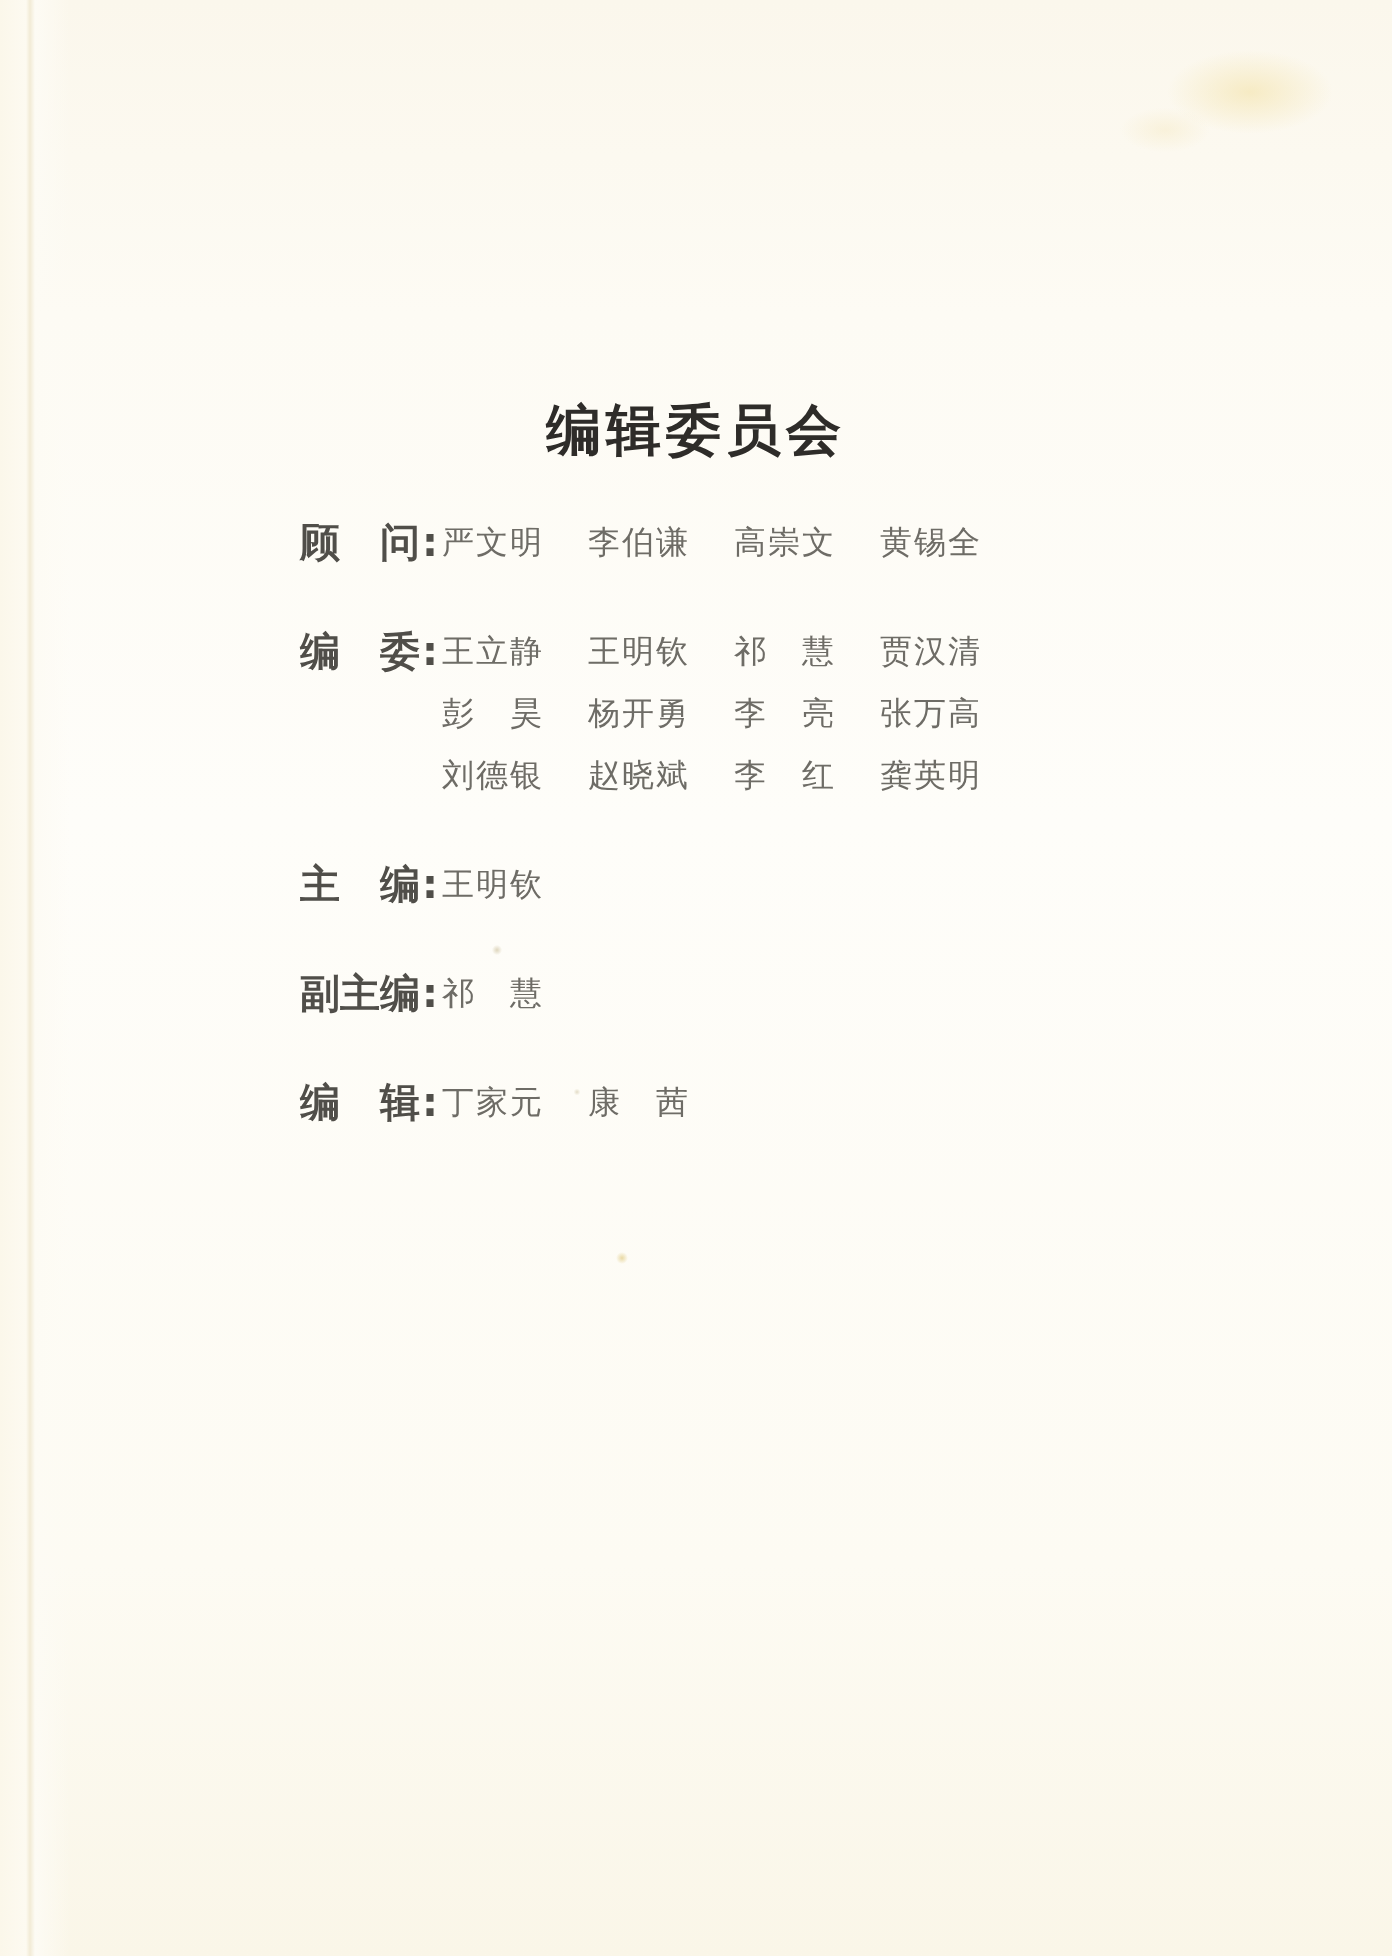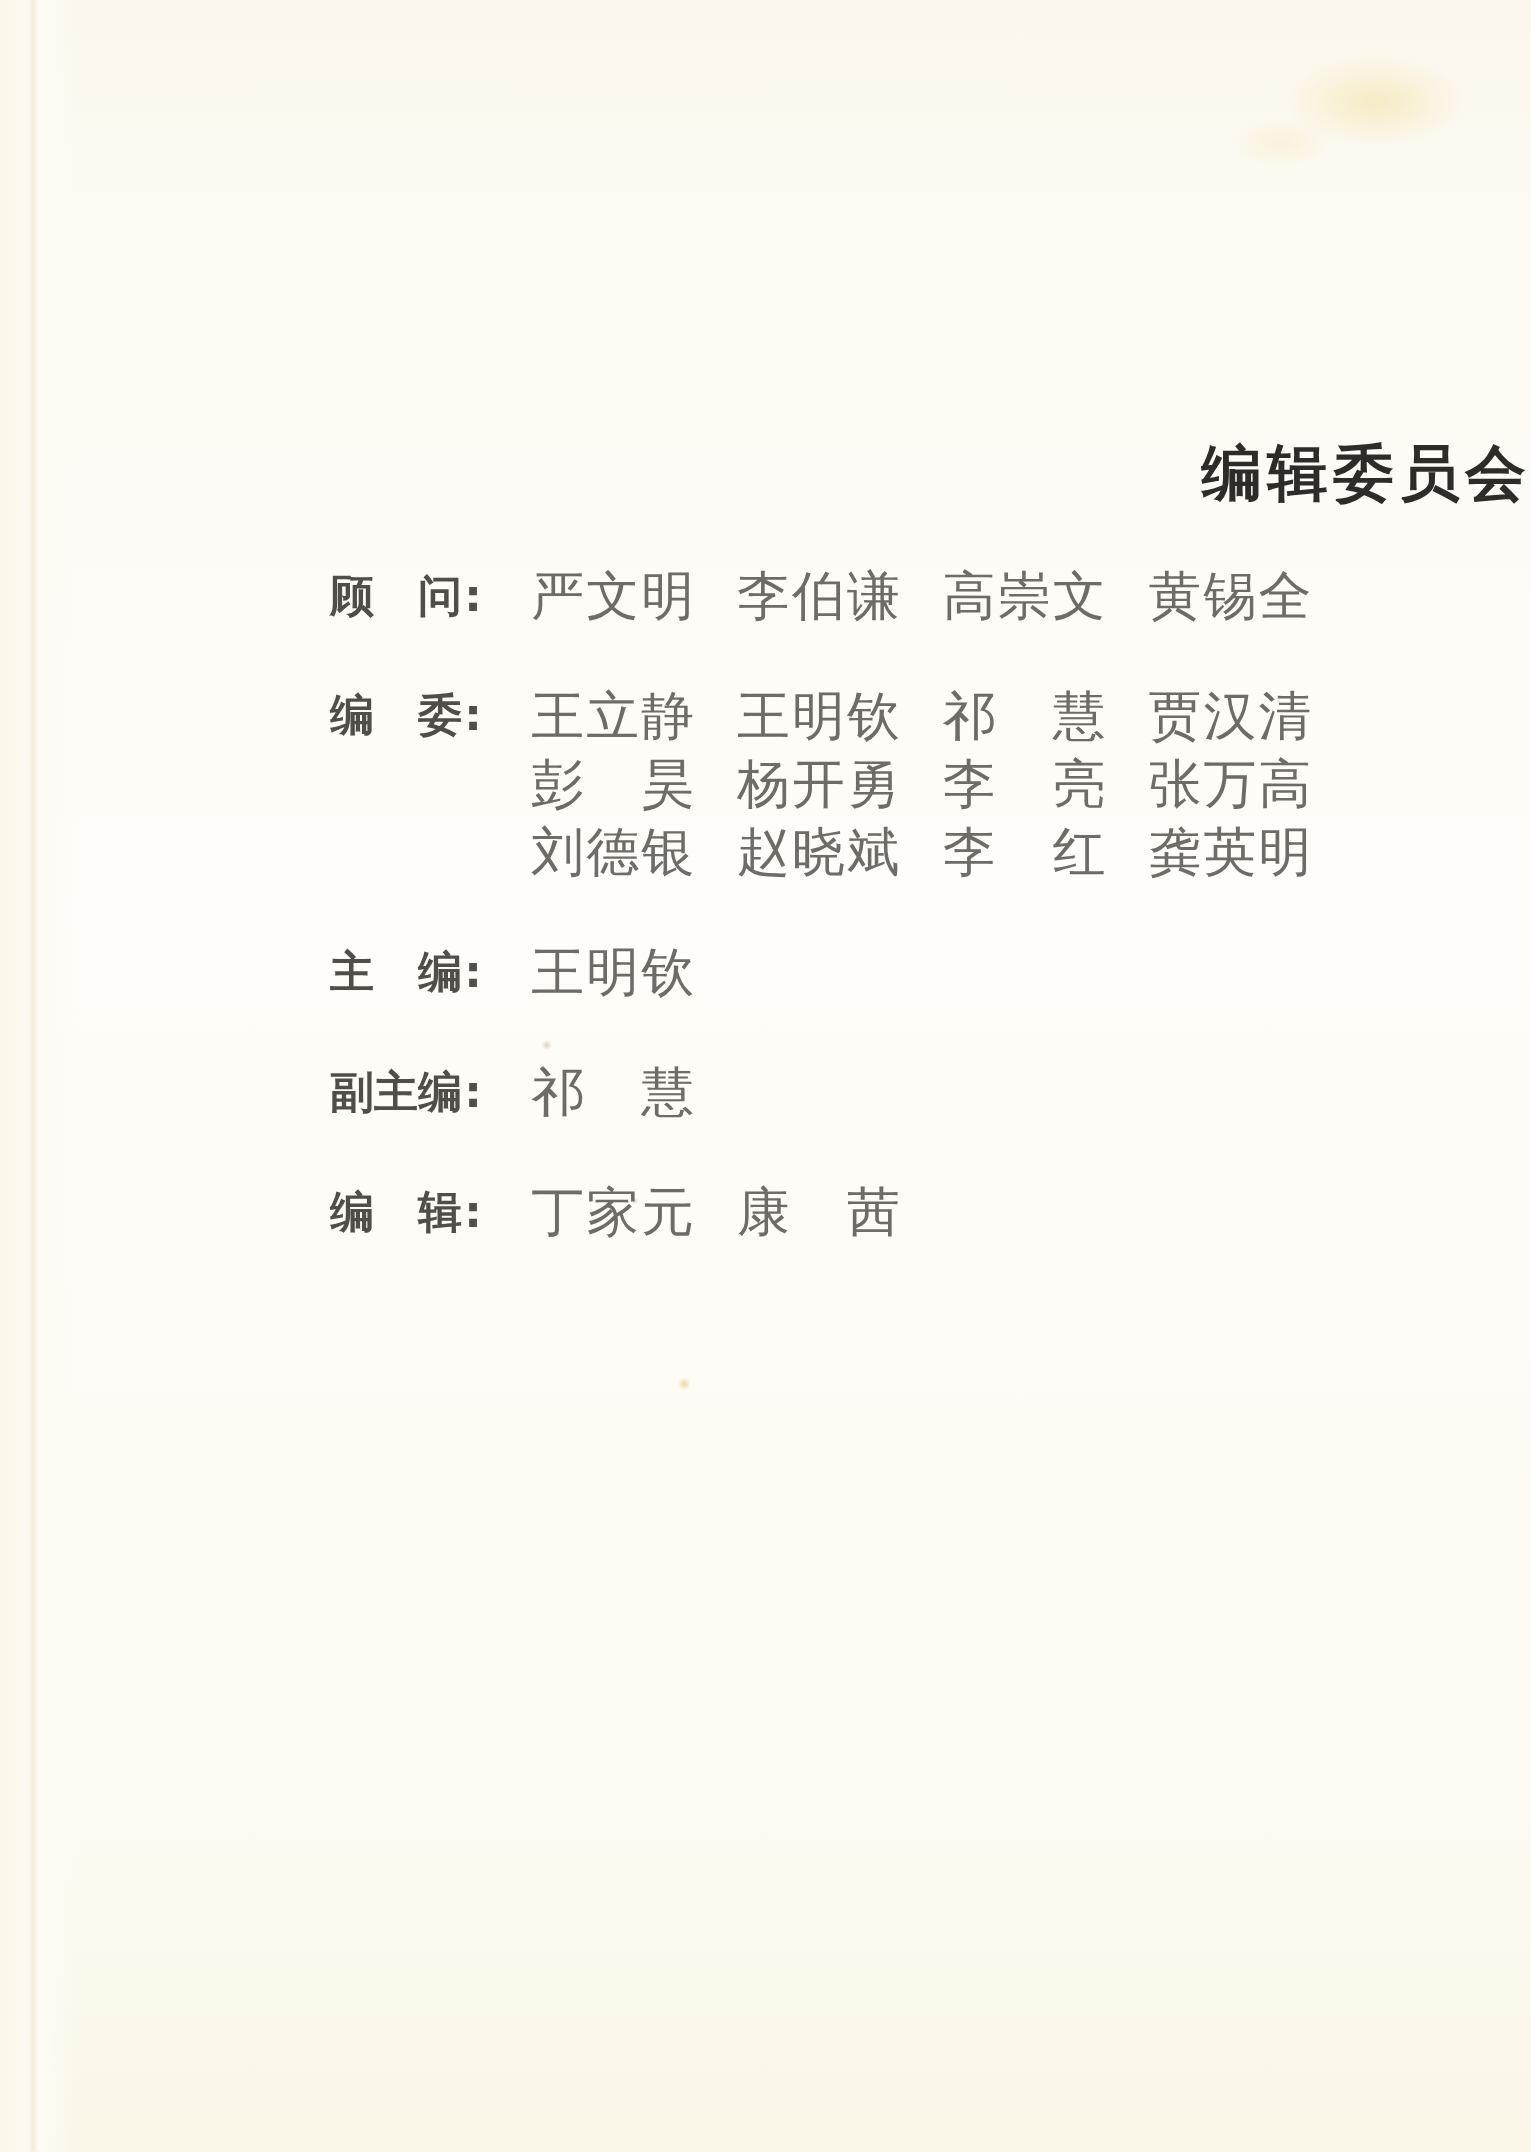--- a/index.html
+++ b/index.html
@@ -19,21 +19,21 @@
       radial-gradient(circle 7px at 622px 1258px, rgba(224,202,128,0.70), rgba(224,202,128,0) 85%),
       radial-gradient(circle 4px at 577px 1092px, rgba(200,188,150,0.50), rgba(200,188,150,0) 85%),
       linear-gradient(90deg, #fbf7ea 0px, #fdfaf1 26px, #f2ebd6 30px, #fdfbf4 35px, rgba(253,251,244,0) 70px),
       linear-gradient(180deg, #fbf7ec 0%, #fdfbf4 16%, #fefdf9 42%, #fdfbf3 80%, #faf6e8 100%);
   }
   .title {
     position: absolute;
     top: 394px; left: 0;
     width: 100%;
     margin: 0;
-    text-align: right;
+    text-align: center;
     font-family: "DejaVu Sans", sans-serif;
     font-weight: 700;
     font-size: 55px;
     letter-spacing: 5px;
     color: #2e2c29;
   }
   .committee {
     position: absolute;
     left: 300px; top: 511px;
     width: 960px;
@@ -66,24 +66,23 @@
   .names { margin-left: 6px; }
   .name-row {
     height: 62px;
     line-height: 62px;
     white-space: nowrap;
   }
   .name {
     display: inline-block;
     width: 128px;
     margin-right: 18px;
-    font-size: 48px;
+    font-size: 32px;
     letter-spacing: 2px;
     color: #6e6c66;
-    margin-left: 41px;
   }
 </style>
 </head>
 <body>
 
 <div class="page">
   <h1 class="title">编辑委员会</h1>
   <main class="committee">
       <section class="row-section">
         <div class="label">

